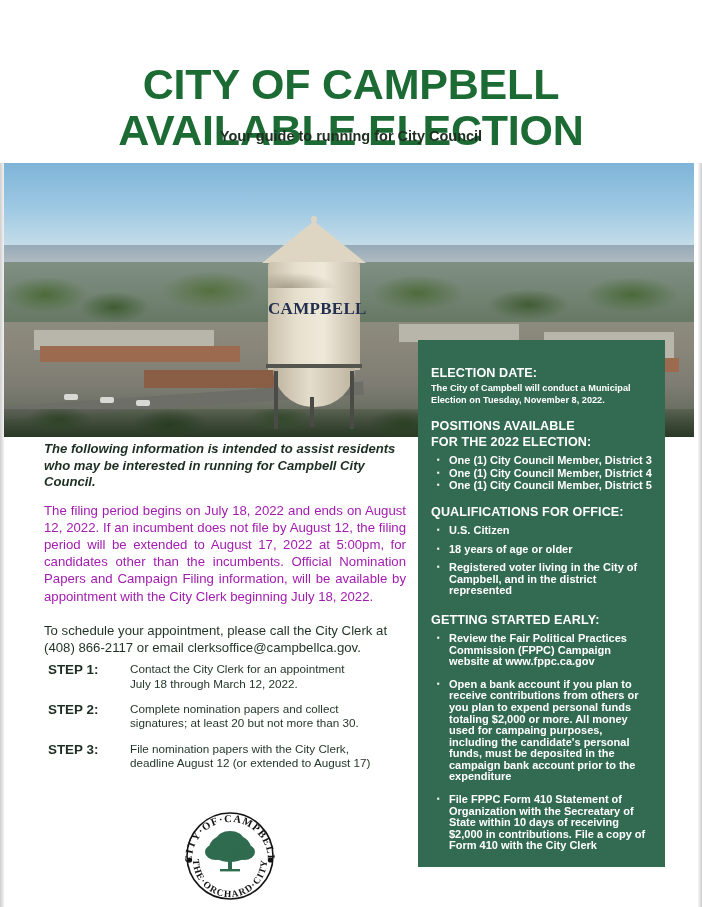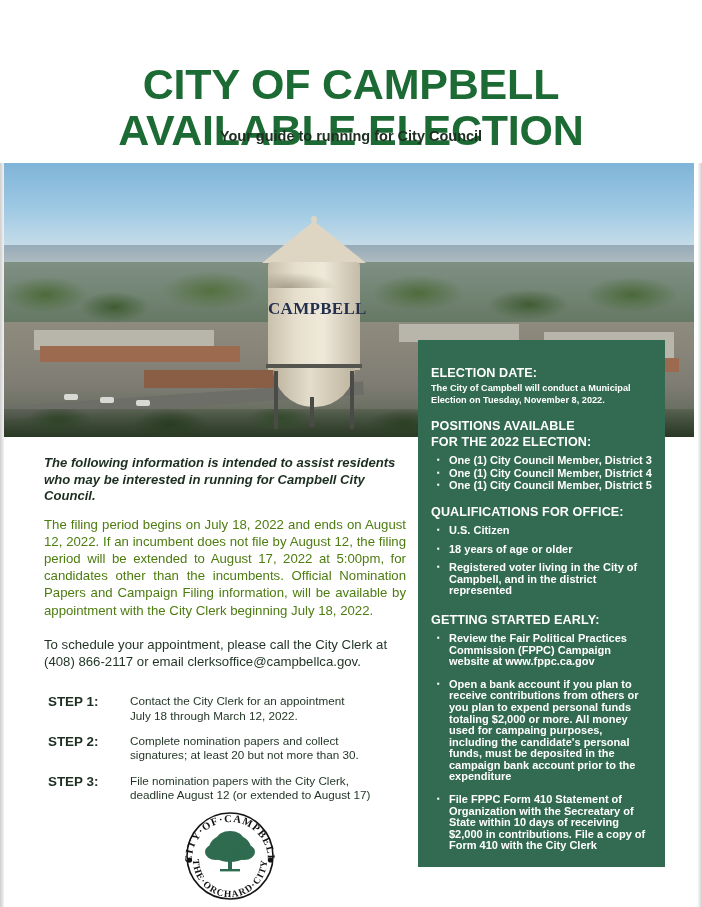--- a/index.html
+++ b/index.html
@@ -188,50 +188,50 @@
     top: -1px;
     font-size: 8px;
     color: #ffffff;
   }
   ul.gp-list.spaced li { margin-bottom: 7px; }
   ul.gp-list.spaced2 li { margin-bottom: 11px; }
 
   
   #left-col {
     position: absolute;
-    left: 44px; top: 455px;
+    left: 44px; top: 441px;
     width: 362px;
   }
   #intro {
     font-style: italic;
     font-weight: bold;
     font-size: 13.1px;
     line-height: 16.5px;
     color: #1c2e21;
     margin: 0 0 11px 0;
   }
   #filing-heading {
     font-size: 14.6px;
     font-weight: bold;
     color: #1c2e21;
     margin: 0 0 9px 0;
     letter-spacing: 0.1px;
   }
   #filing-body {
     font-size: 13.2px;
     line-height: 17.2px;
-    color: #4d7c0f;
+    color: #a21caf;
     text-align: justify;
     margin: 0 0 17px 0;
   }
   #schedule-body {
     font-size: 13.2px;
     line-height: 17.2px;
     color: #1f3324;
-    margin: 0 0 24px 0;
+    margin: 0 0 6px 0;
   }
   .step-row {
     display: flex;
     margin-bottom: 11px;
   }
   .step-label {
     width: 86px;
     flex: 0 0 86px;
     font-size: 13.4px;
     font-weight: bold;

